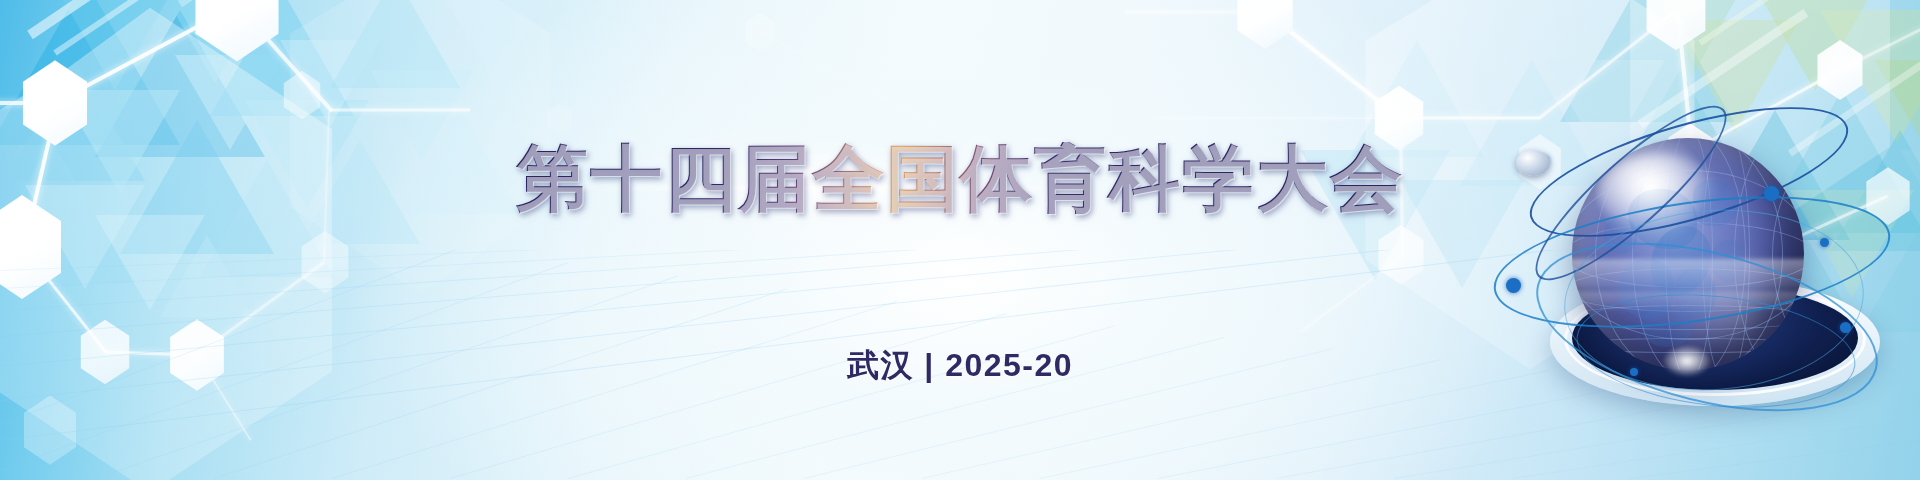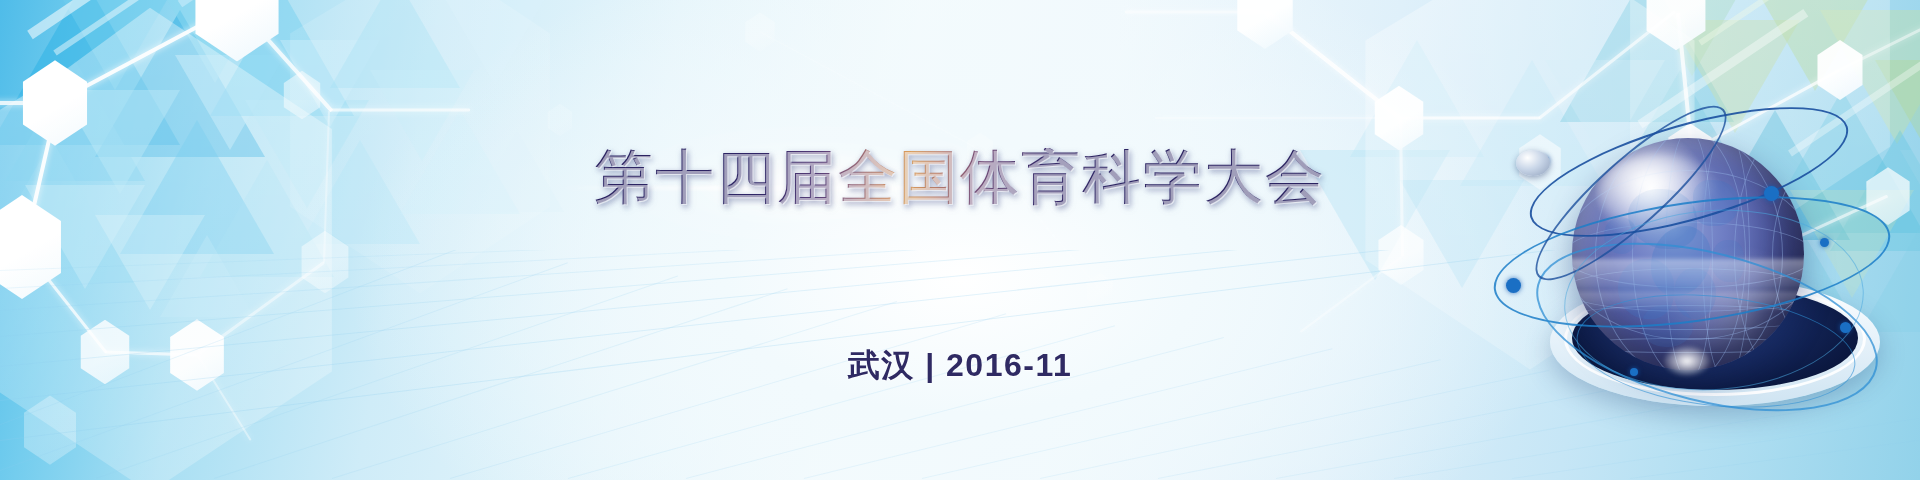--- a/index.html
+++ b/index.html
@@ -39,21 +39,21 @@
   #floorgrid .g{position:absolute;background:#8ecdee;transform-origin:0 50%;height:1px;}
 
   
   #headline-wrap{
     position:absolute;left:0;top:125px;width:1920px;height:105px;
     display:flex;align-items:center;justify-content:center;
     pointer-events:none;
   }
   #headline{
     position:relative;
-    font-size:59px;line-height:1;font-weight:400;
+    font-size:72px;line-height:1;font-weight:700;
     letter-spacing:2px;
     color:#2b2260;
     white-space:nowrap;
     text-shadow:
       1px 1px 0 rgba(255,255,255,.55),
       2px 3px 5px rgba(60,70,130,.25);
     background-image:linear-gradient(96deg,
        #2b2260 0%, #2e2564 22%,
        #5a3f78 31%, #9a6a78 36%,
        #c9875f 40%, #e0a25c 43%,
@@ -294,21 +294,21 @@
 
   <div class="flare" id="flare-wide"></div>
   <div class="flare" id="flare-core"></div>
   <div id="flare-streak"></div>
 
   <div id="headline-wrap">
     <h1 id="headline">第十四届全国体育科学大会</h1>
   </div>
 
   <div id="subtitle-wrap">
-    <div id="subtitle">武汉 | 2016-11</div>
+    <div id="subtitle">武汉 | 2025-20</div>
   </div>
 
   <div id="globe-assembly">
     <div id="dish-outer"></div>
     <div id="dish-inner"></div>
     <div id="dish-rim"></div>
     <div id="globe">
         <div class="paral" style="left:-4%;top:14%;width:108%;height:72%;"></div>
         <div class="paral" style="left:-4%;top:36%;width:108%;height:28%;"></div>
         <div class="paral" style="left:-4%;top:56%;width:108%;height:18%;"></div>

